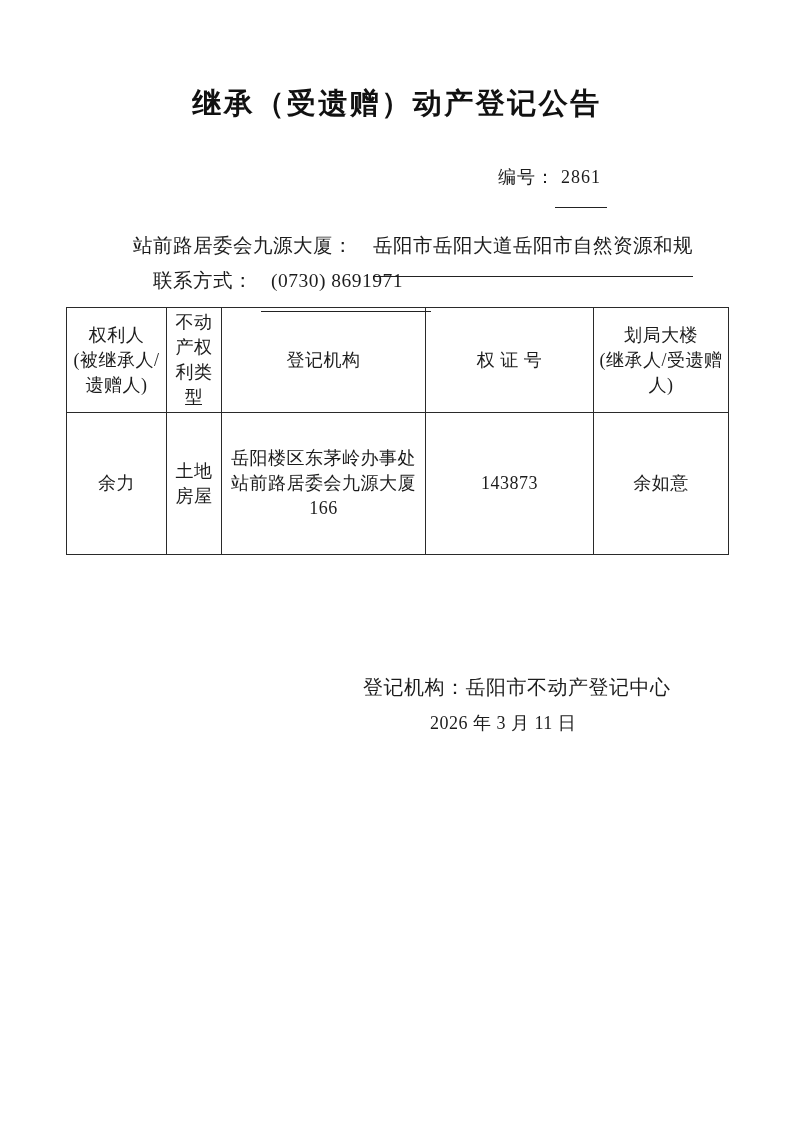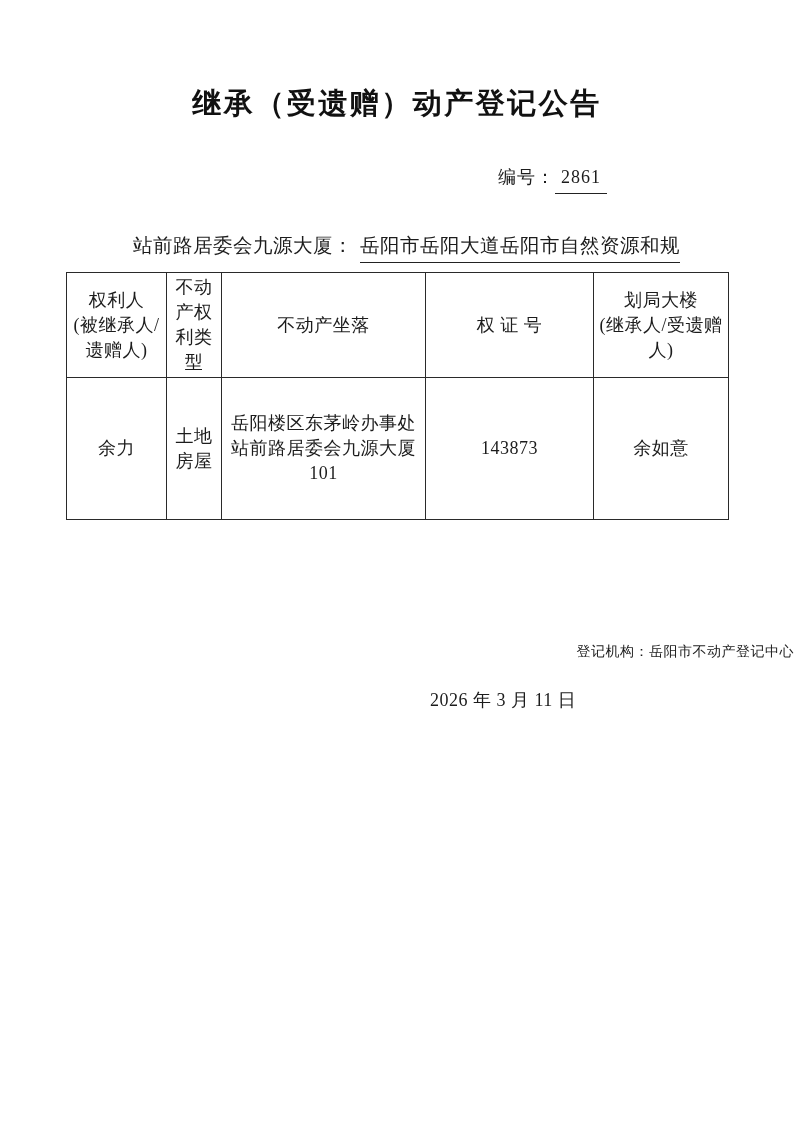--- a/index.html
+++ b/index.html
@@ -12,105 +12,108 @@
   .title{
     margin:0;text-align:center;
     font-family:"Liberation Sans","DejaVu Sans",sans-serif;
     font-weight:700;font-size:29px;line-height:38px;letter-spacing:2.5px;
     color:#111;
   }
   .number-line{
     margin-top:40px;text-align:right;padding-right:187px;
     font-size:18px;line-height:30px;letter-spacing:1px;
   }
-  .u{border-bottom:1.5px solid #222;padding-bottom:6px;}
+  .u{border-bottom:1.5px solid #222;padding-bottom:20px;}
   .num-u{padding-left:6px;padding-right:6px;}
   .bodytext{
     margin:36px 94px 0 93px;
     font-size:19.5px;line-height:35px;letter-spacing:0.5px;
   }
   .para{
     margin:0;text-align:justify;text-indent:2em;
   }
   .line{white-space:nowrap;}
   .indent-label{padding-left:40px;}
-  .addr-val{margin-left:7px;}
+  .addr-val{margin-left:20px;}
   .contact{padding-left:60px;}
   .contact-u{margin-left:8px;padding-left:10px;padding-right:28px;}
   .reg-table{
     margin-left:66px;margin-top:9px;width:662px;
     border-collapse:collapse;table-layout:fixed;
     font-size:18px;line-height:25px;letter-spacing:0.5px;color:#1c1c1c;
   }
   .reg-table th,.reg-table td{
     border:1.5px solid #2a2a2a;
     text-align:center;vertical-align:middle;
     font-weight:normal;white-space:pre-line;
     padding:2px 3px;box-sizing:border-box;
   }
   .reg-table thead tr{height:101px;}
   .reg-table tbody tr{height:142px;}
   .agency-line{
     margin-top:117px;padding-left:363px;
-    font-size:14px;line-height:30px;letter-spacing:0.5px;text-align:right;
+    font-size:20px;line-height:30px;letter-spacing:0.5px;
   }
   .date-line{
-    margin-top:18px;padding-left:430px;
+    margin-top:6px;padding-left:430px;
     font-size:18px;line-height:30px;letter-spacing:0.5px;
   }
 </style>
 </head>
 <body>
 
 <div class="page">
 
   <h1 class="title">继承（受遗赠）动产登记公告</h1>
 
   <div class="number-line">
     <span>编号：</span><span class="u num-u">2861</span>
   </div>
 
   <div class="bodytext">
     <div class="line">
       <span class="indent-label">站前路居委会九源大厦：</span><span class="u addr-val">岳阳市岳阳大道岳阳市自然资源和规</span>
+    </div>
+    <div class="line contact">
+      <span>联系方式：</span><span class="u contact-u">(0730) 8691971</span>
     </div>
   </div>
 
   <table class="reg-table">
     <colgroup>
       <col style="width:100px">
       <col style="width:55px">
       <col style="width:204px">
       <col style="width:168px">
       <col style="width:135px">
     </colgroup>
     <thead>
       <tr>
         <th>权利人
 (被继承人/
 遗赠人)</th>
         <th>不动
 产权
 利类
 型</th>
-        <th>不动产坐落</th>
+        <th>登记机构</th>
         <th>权 证 号</th>
         <th>划局大楼
 (继承人/受遗赠
 人)</th>
       </tr>
     </thead>
     <tbody>
       <tr>
         <td>余力</td>
         <td>土地
 房屋</td>
         <td>岳阳楼区东茅岭办事处
 站前路居委会九源大厦
-101</td>
+166</td>
         <td>143873</td>
         <td>余如意</td>
       </tr>
     </tbody>
   </table>
 
   <div class="agency-line">
     <span>登记机构：</span><span>岳阳市不动产登记中心</span>
   </div>
 

